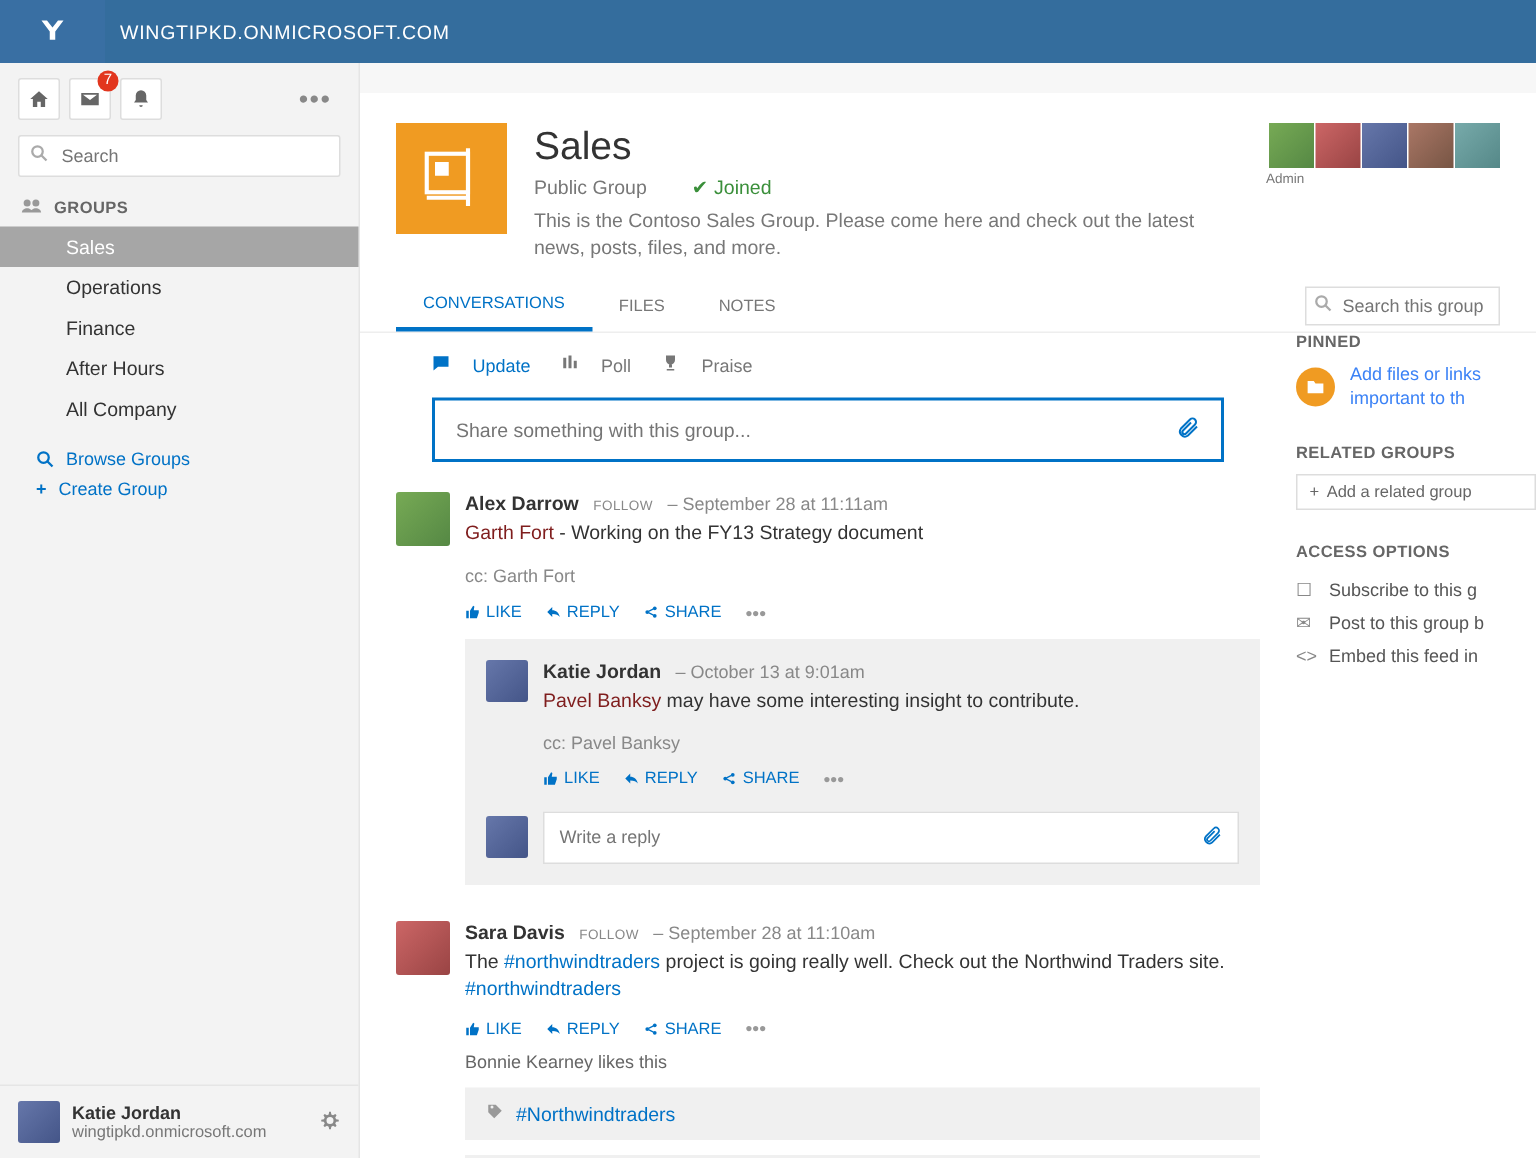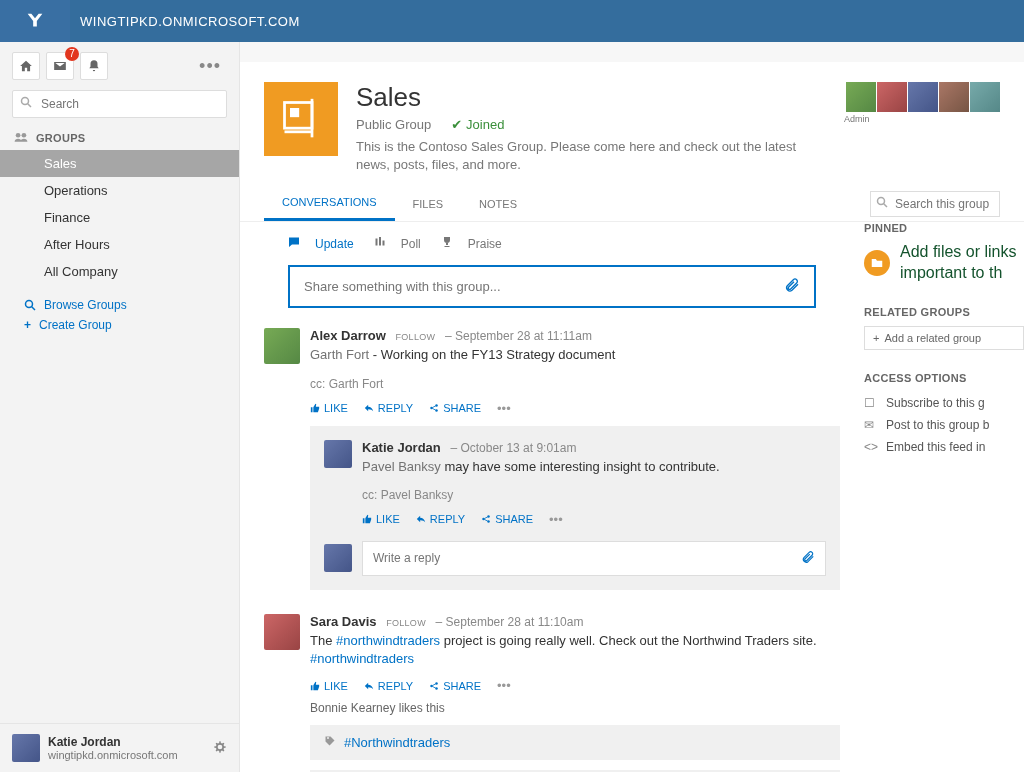--- a/index.html
+++ b/index.html
@@ -39,21 +39,21 @@
 .sb-foot .u-email { font-size: 11px; color: #777; }
 .gear-sm { margin-left: auto; color: #888; cursor: pointer; }
 
 .content { flex: 1; background: #f7f7f7; overflow-y: auto; padding: 20px 0 0 0; }
 .group-card { background: #fff; margin: 0 0 0 0; }
 .gc-head { display: flex; padding: 20px 24px 12px; gap: 18px; }
 .gc-logo { width: 74px; height: 74px; background: #f09b22; display: flex; align-items: center; justify-content: center; }
 .gc-logo svg { fill: #fff; }
 .gc-meta { flex: 1; }
 .gc-title { font-size: 26px; font-weight: 300; color: #333; }
-.gc-sub { display: flex; align-items: center; gap: 20px; margin-top: 4px; }
+.gc-sub { display: flex; align-items: center; gap: 30px; margin-top: 4px; }
 .gc-public { color: #777; font-size: 13px; }
 .gc-joined { color: #3a8f3a; font-size: 13px; display: flex; align-items: center; gap: 4px; }
 .gc-desc { color: #777; font-size: 13px; margin-top: 6px; max-width: 480px; line-height: 1.4; }
 .gc-members { margin-left: auto; display: flex; gap: 1px; }
 .member-av { width: 30px; height: 30px; background: #999; display: flex; align-items: center; justify-content: center; font-size: 9px; color: #fff; position: relative; }
 .admin-tag { position: absolute; bottom: -12px; left: -2px; font-size: 9px; color: #777; }
 
 .gc-tabs { display: flex; border-bottom: 1px solid #eee; padding: 0 24px; align-items: center; }
 .gc-tab { padding: 10px 18px; font-size: 11px; color: #777; cursor: pointer; }
 .gc-tab.active { color: #0072c6; border-bottom: 3px solid #0072c6; }
@@ -93,27 +93,27 @@
 .reply-input input { border: none; flex: 1; outline: none; font-size: 12px; }
 
 .likes-text { font-size: 12px; color: #666; margin-top: 8px; }
 .hashtag-pill { background: #f0f0f0; padding: 10px 14px; margin-top: 10px; display: flex; align-items: center; gap: 8px; color: #0072c6; font-size: 13px; }
 .hashtag-pill .tag-ic { color: #999; }
 
 .rail-sec { margin-bottom: 22px; }
 .rail-head { font-size: 11px; color: #666; font-weight: 600; margin-bottom: 8px; letter-spacing: 0.3px; }
 .pinned-row { display: flex; gap: 10px; align-items: center; }
 .pin-ic { width: 26px; height: 26px; background: #f09b22; border-radius: 50%; display: flex; align-items: center; justify-content: center; color: #fff; flex-shrink: 0; }
-.rail-link { color: #14532d; font-size: 16px; line-height: 1.3; cursor: pointer; }
+.rail-link { color: #3b82f6; font-size: 12px; line-height: 1.3; cursor: pointer; }
 .rail-btn { border: 1px solid #ddd; padding: 5px 8px; font-size: 11px; color: #666; cursor: pointer; display: flex; align-items: center; gap: 5px; }
 .rail-opt { display: flex; align-items: center; gap: 8px; font-size: 12px; color: #555; padding: 4px 0; cursor: pointer; }
 .rail-opt .opt-ic { color: #888; width: 14px; }
 
 .hashtag-link { color: #0072c6; }
-.person-link { color: #737373; }
+.person-link { color: #7f1d1d; }
 
 
 .av-a { background: linear-gradient(135deg,#7a5,#584); }
 .av-b { background: linear-gradient(135deg,#c66,#944); }
 .av-c { background: linear-gradient(135deg,#67a,#458); }
 .av-d { background: linear-gradient(135deg,#a76,#754); }
 .av-e { background: linear-gradient(135deg,#7aa,#588); }
 </style>
 </head>
 <body>

